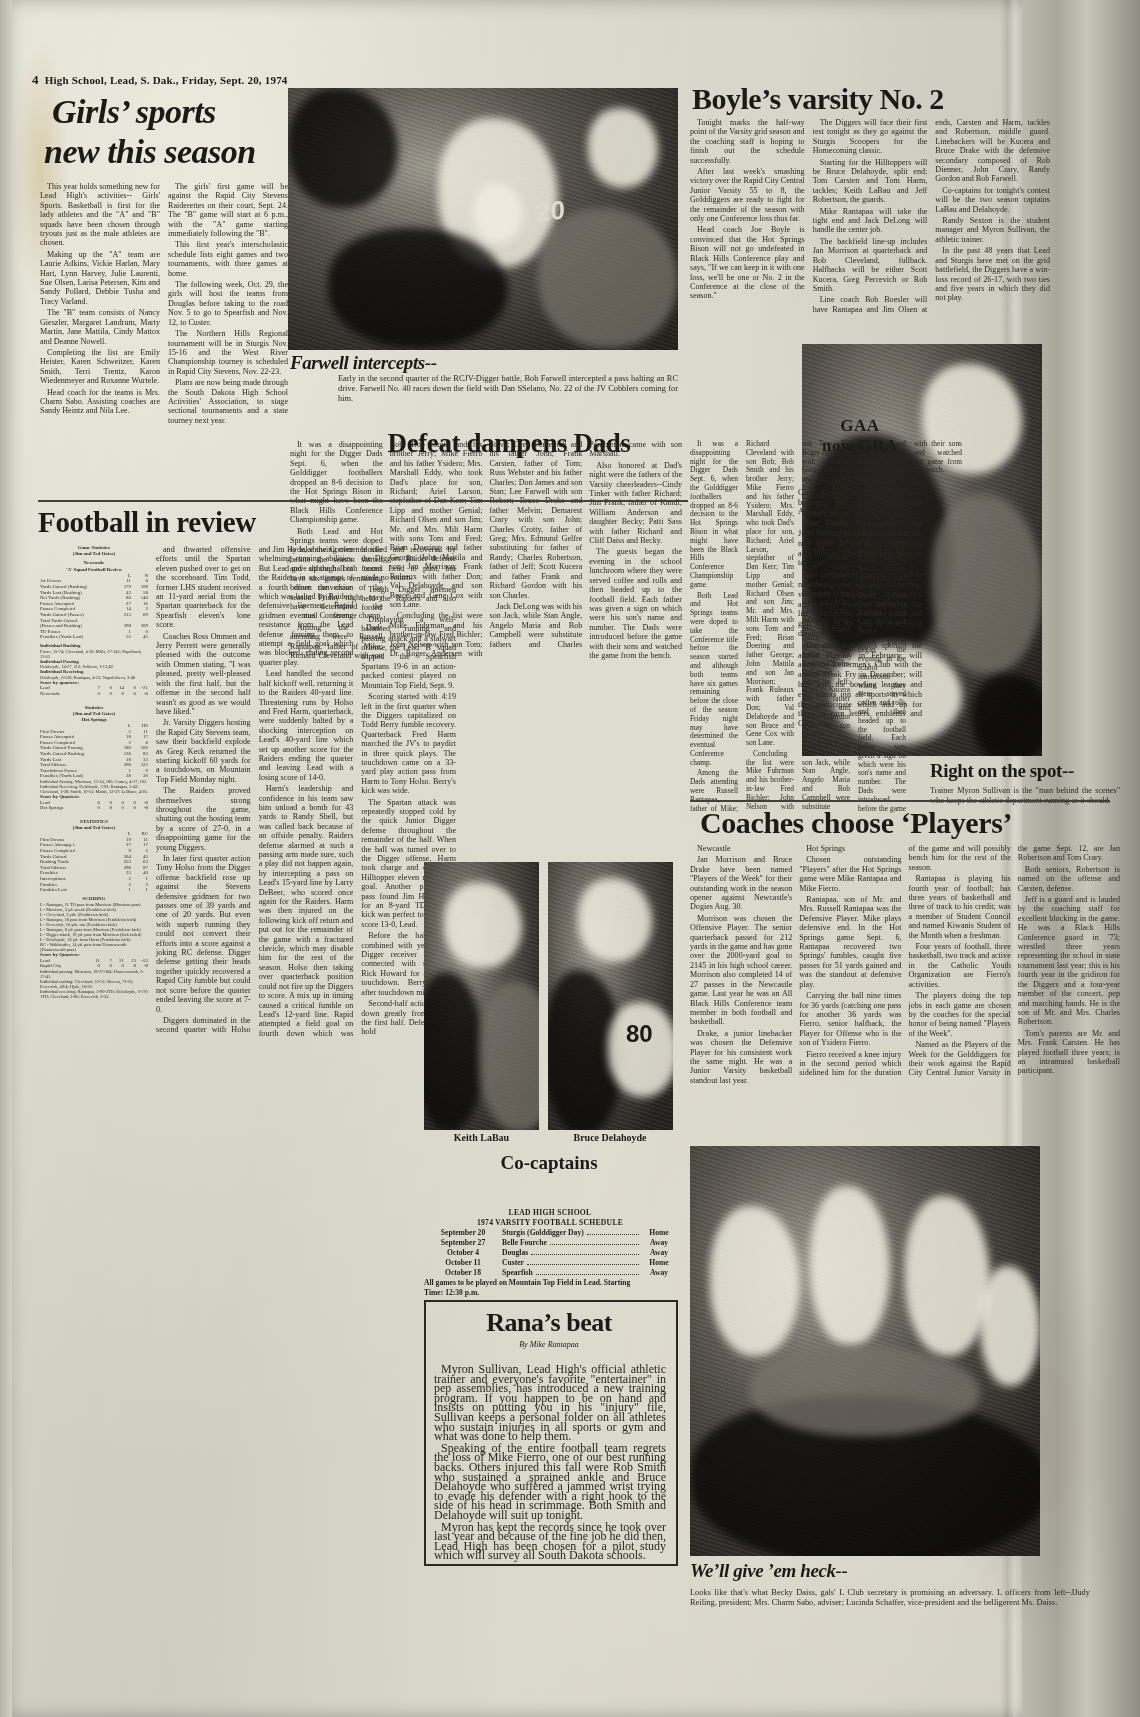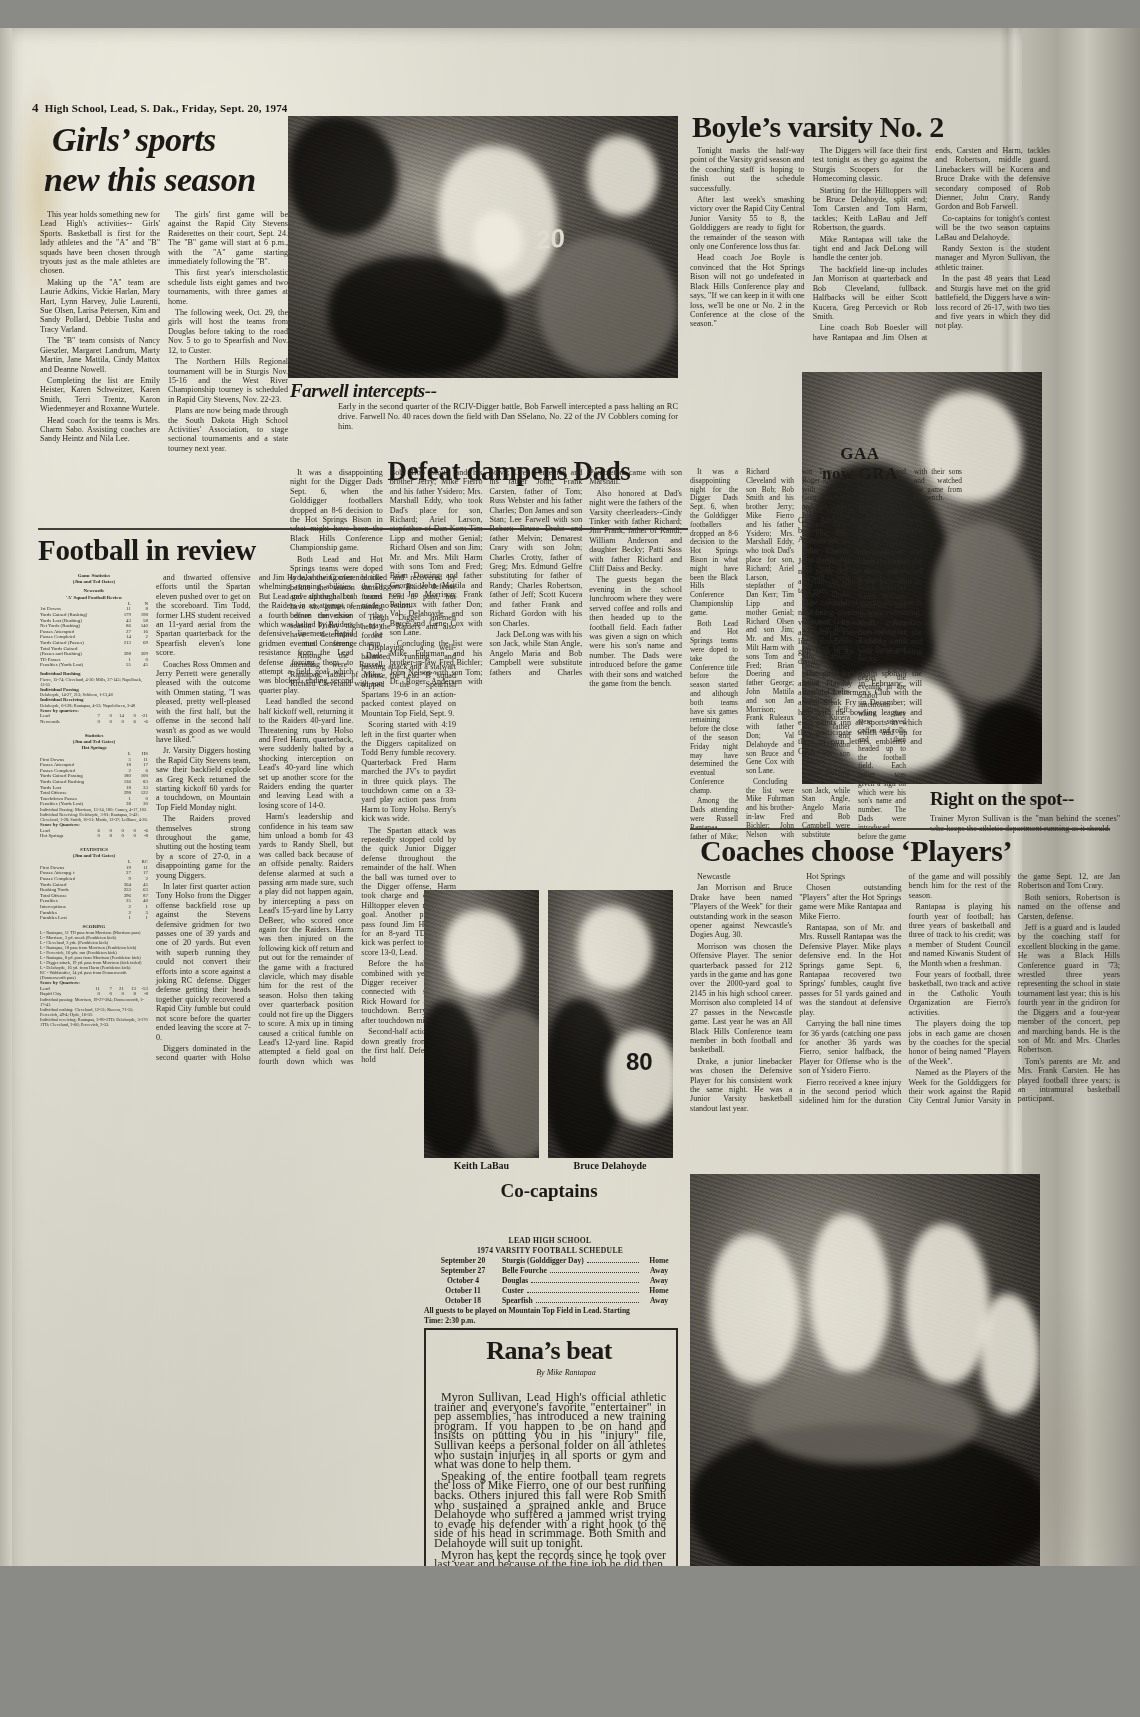--- a/index.html
+++ b/index.html
@@ -3,26 +3,25 @@
 <meta charset="utf-8">
 <style>
   html, body {
     margin: 0;
     padding: 0;
     background: #8a8a86;
   }
   .page {
     position: relative;
     width: 1140px;
-    height: 1538px;
+    height: 1717px;
     background: #cfcdc4;
     overflow: hidden;
     font-family: "Liberation Serif", "DejaVu Serif", serif;
     color: #1c1a17;
-    margin-top: 28px;
   }
   
   .paper {
     position: absolute;
     left: 8px; top: 0px;
     width: 1022px; height: 1717px;
     background:
       radial-gradient(ellipse at 20% 10%, rgba(255,252,240,0.55), rgba(0,0,0,0) 60%),
       radial-gradient(ellipse at 85% 80%, rgba(255,250,235,0.35), rgba(0,0,0,0) 65%),
       linear-gradient(100deg, #d9d6cb 0%, #cdcabf 35%, #d4d1c6 60%, #c6c3b8 100%);
@@ -508,27 +507,27 @@
           <div class="dots"></div>
           <div class="loc">Home</div>
         </div>
         <div class="row">
           <div class="date">October 18</div>
           <div class="opp">Spearfish</div>
           <div class="dots"></div>
           <div class="loc">Away</div>
         </div>
       </div>
-    <div class="note">All guests to be played on Mountain Top Field in Lead. Starting</div>
-    <div class="note">Time: 2:30 p.m.</div>
+    <div class="note">All games to be played on Mountain Top Field in Lead. Starting</div>
+    <div class="note">Time: 12:30 p.m.</div>
   </div>
 
   <div class="boxrule" style="left:424px;top:1300px;width:250px;height:262px;"></div>
   <div class="blk ranabox-title" style="left:426px;top:1308px;width:246px;">Rana’s beat</div>
-  <div class="blk ranabox-sub" style="left:443px;top:1340px;width:246px;">By Mike Rantapaa</div>
+  <div class="blk ranabox-sub" style="left:426px;top:1340px;width:246px;">By Mike Rantapaa</div>
   <div class="blk body-text" style="left:434px;top:1365px;width:232px;height:186px;font-size:12px;line-height:9.6px;">
       <p>Myron Sullivan, Lead High's official athletic trainer and everyone's favorite "entertainer" in pep assemblies, has introduced a new training program. If you happen to be on hand and insists on putting you in his "injury" file, Sullivan keeps a personal folder on all athletes who sustain injuries in all sports or gym and what was done to help them.</p>
       <p>Speaking of the entire football team regrets the loss of Mike Fierro, one of our best running backs. Others injured this fall were Rob Smith who sustained a sprained ankle and Bruce Delahoyde who suffered a jammed wrist trying to evade his defender with a right hook to the side of his head in scrimmage. Both Smith and Delahoyde will suit up tonight.</p>
       <p>Myron has kept the records since he took over last year and because of the fine job he did then, Lead High has been chosen for a pilot study which will survey all South Dakota schools.</p>
     </div>
 
   <div class="blk hl-roman" style="left:692px;top:82px;width:360px;font-size:30px;letter-spacing:-0.5px;">Boyle’s varsity No. 2</div>
 
   <div class="blk body-text col3" style="left:690px;top:118px;width:360px;height:240px;">
       <p>Tonight marks the half-way point of the Varsity grid season and the coaching staff is hoping to finish out the schedule successfully.</p>

